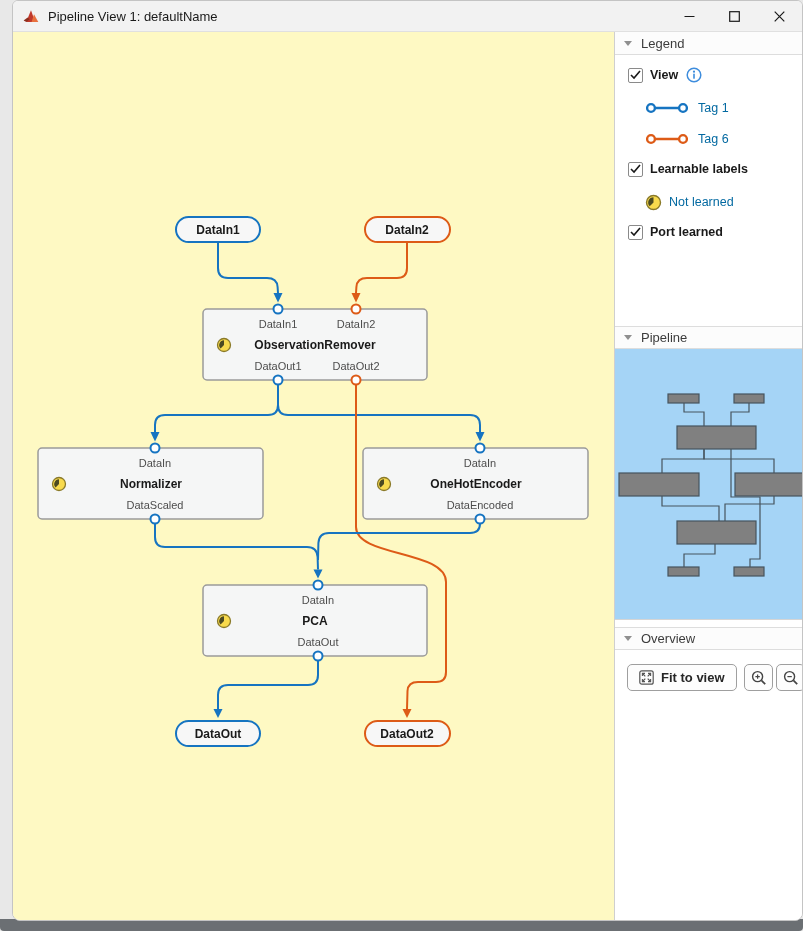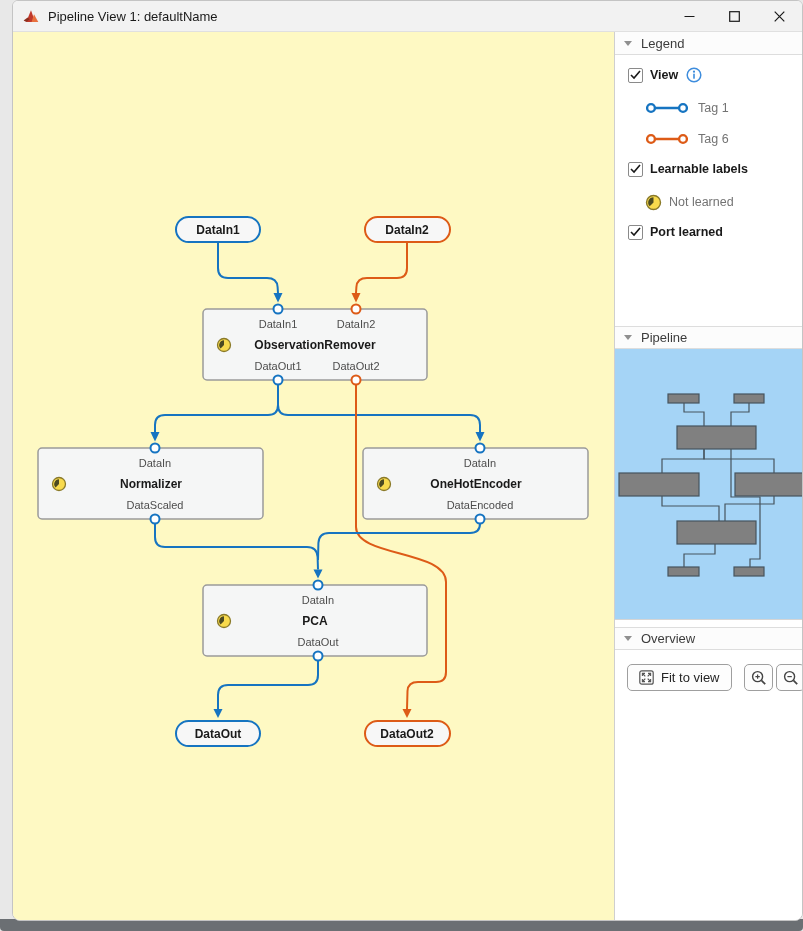--- a/index.html
+++ b/index.html
@@ -79,40 +79,40 @@
   .legend-row { display: flex; align-items: center; margin-bottom: 12px; height: 20px; }
   .legend-row.indent { margin-left: 17px; margin-bottom: 9px; height: 22px; }
   .legend-row:last-child { margin-bottom: 0; }
   .checkbox {
     width: 15px; height: 15px; margin-right: 7px;
     border: 1px solid #8a8a8a; border-radius: 2px;
     background: #ffffff;
     display: inline-flex; align-items: center; justify-content: center;
   }
   .lbl-bold { font-weight: bold; color: #1a1a1a; }
-  .lbl-dim  { color: #737373; }
+  .lbl-dim  { color: #0369a1; }
   .info-icon { margin-left: 8px; display: inline-flex; }
   .tag-swatch { margin-right: 9px; display: inline-flex; }
   .clock-inline { margin-right: 7px; display: inline-flex; }
   .minimap {
     flex: 0 0 271px; height: 271px;
     background: #a5d4f6;
     border-bottom: 1px solid #d5d5d5;
   }
   .mm-gap { flex: 0 0 7px; }
   .navigate-content { padding: 14px 12px 0 12px; display: flex; align-items: center; }
   .btn {
     display: inline-flex; align-items: center; justify-content: center;
     background: #fdfdfd;
     border: 1px solid #9f9f9f;
     border-radius: 5px;
     font-family: inherit; font-size: 13px; color: #262626;
     height: 27px;
   }
-  .fit-btn { padding: 0 11px; gap: 7px; }
+  .fit-btn { padding: 0 11px; gap: 7px; font-weight: bold; }
   .zoom-group { margin-left: auto; display: flex; gap: 3px; }
   .zoom-btn { width: 29px; }
   svg { display: block; font-family: "Liberation Sans", "DejaVu Sans", sans-serif; }
   svg text { fill: #4d4d4d; font-size: 11px; text-anchor: middle; }
   svg text.node-title { fill: #1a1a1a; font-size: 12px; font-weight: bold; }
   svg text.pill-label { fill: #1a1a1a; font-size: 12px; font-weight: bold; }
 </style>
 </head>
 <body>
 

